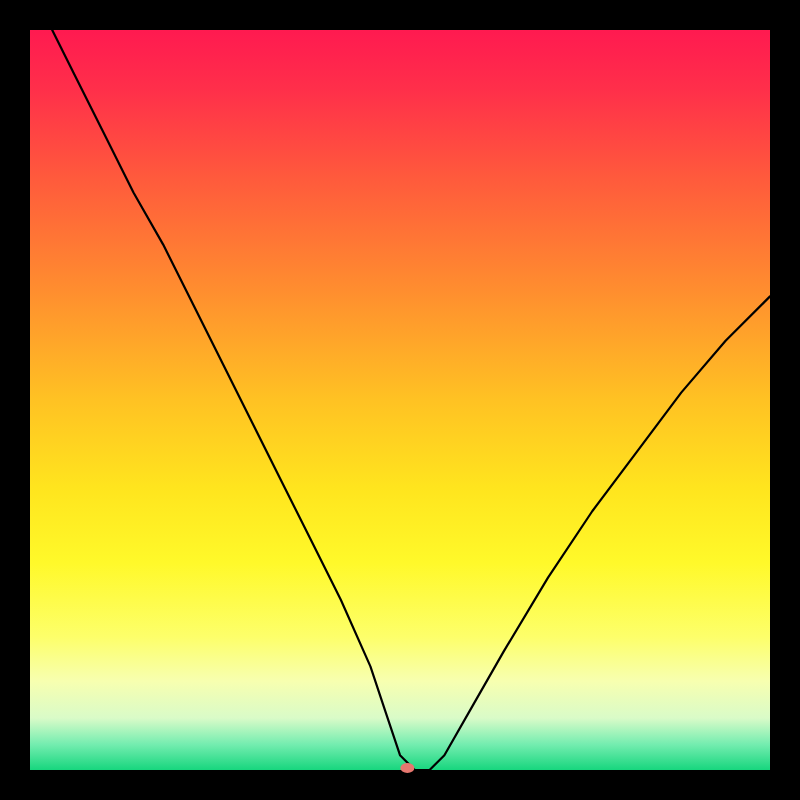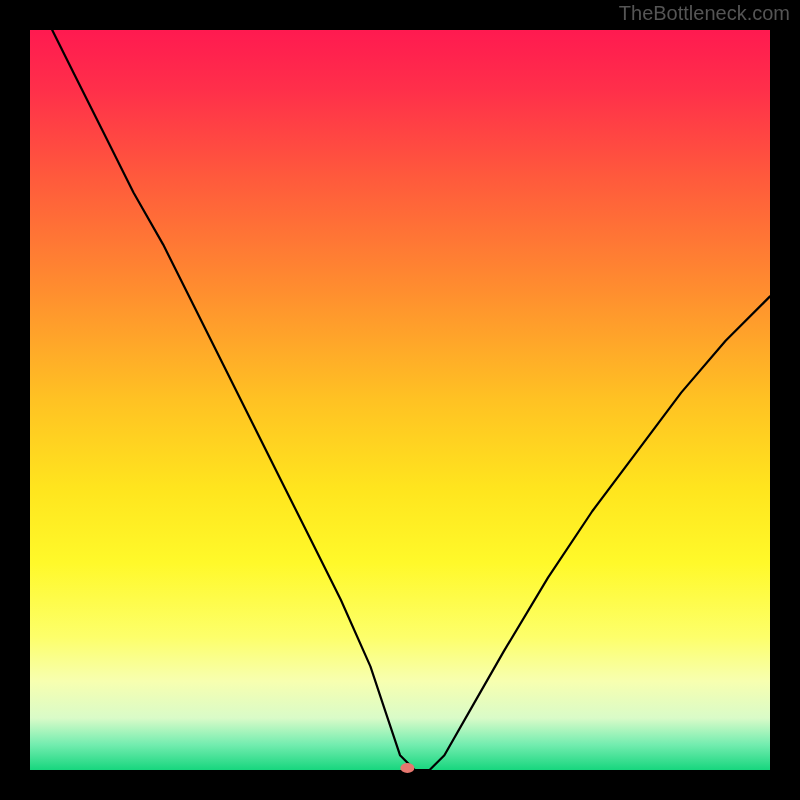--- a/index.html
+++ b/index.html
@@ -21,21 +21,20 @@
     font-size: 20px;
     font-family: Arial, sans-serif;
     z-index: 10;
   }
   svg { display: block; }
 </style>
 </head>
 <body>
 
 <div class="chart-wrap">
-  <div class="watermark">TheBottleneck.com</div>
   <svg id="chart-svg" width="800" height="800" viewBox="0 0 800 800">
       <rect x="0" y="0" width="800" height="800" fill="#000"></rect>
       <defs>
         <linearGradient id="bg-grad" x1="0" y1="0" x2="0" y2="1">
           <stop offset="0%" stop-color="#ff1a50"></stop>
           <stop offset="8%" stop-color="#ff2f4a"></stop>
           <stop offset="20%" stop-color="#ff5a3c"></stop>
           <stop offset="35%" stop-color="#ff8d2f"></stop>
           <stop offset="50%" stop-color="#ffc223"></stop>
           <stop offset="62%" stop-color="#ffe51e"></stop>

